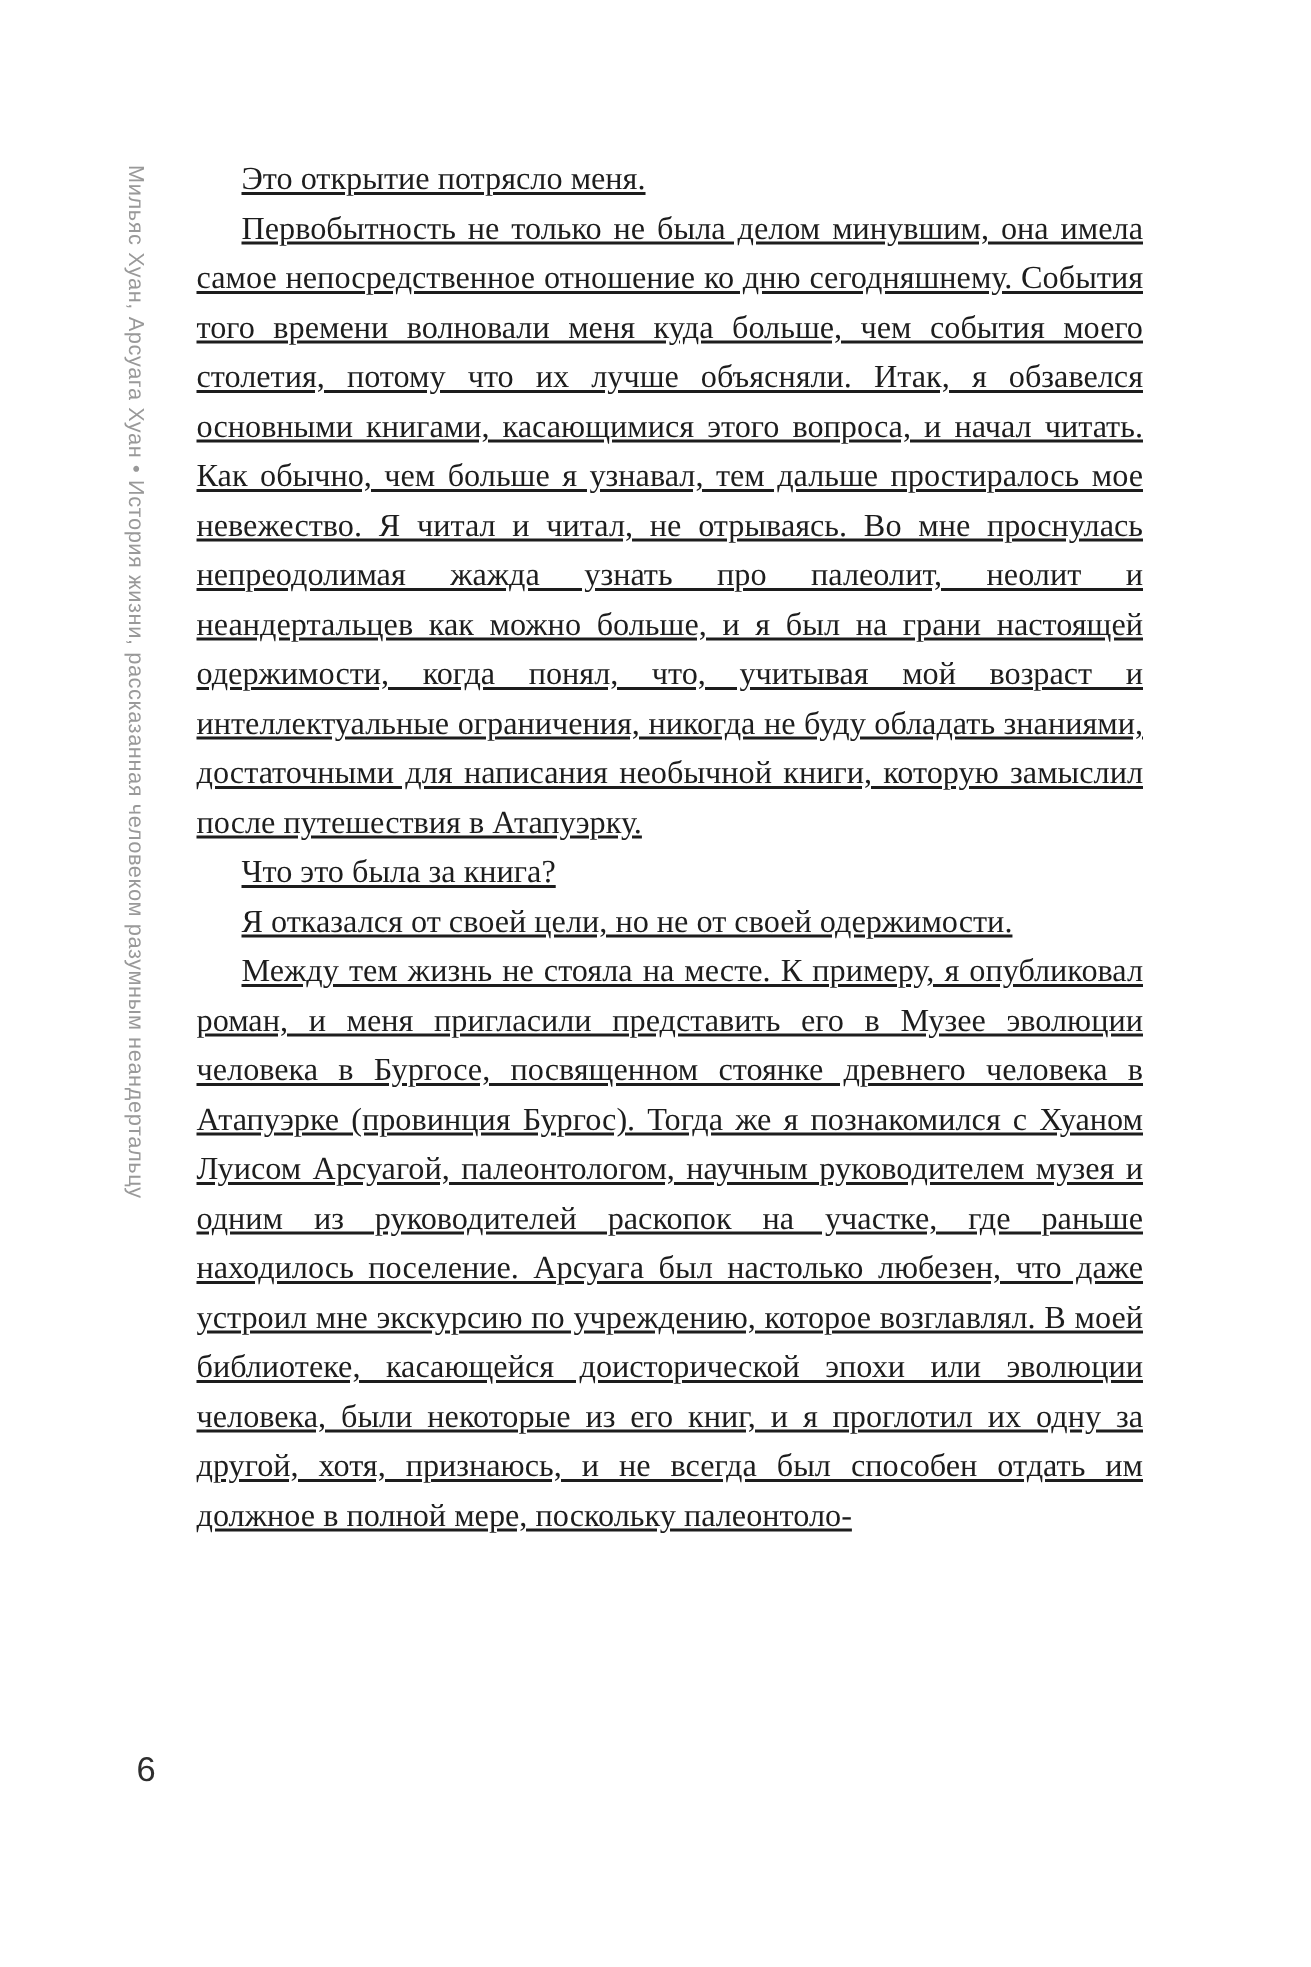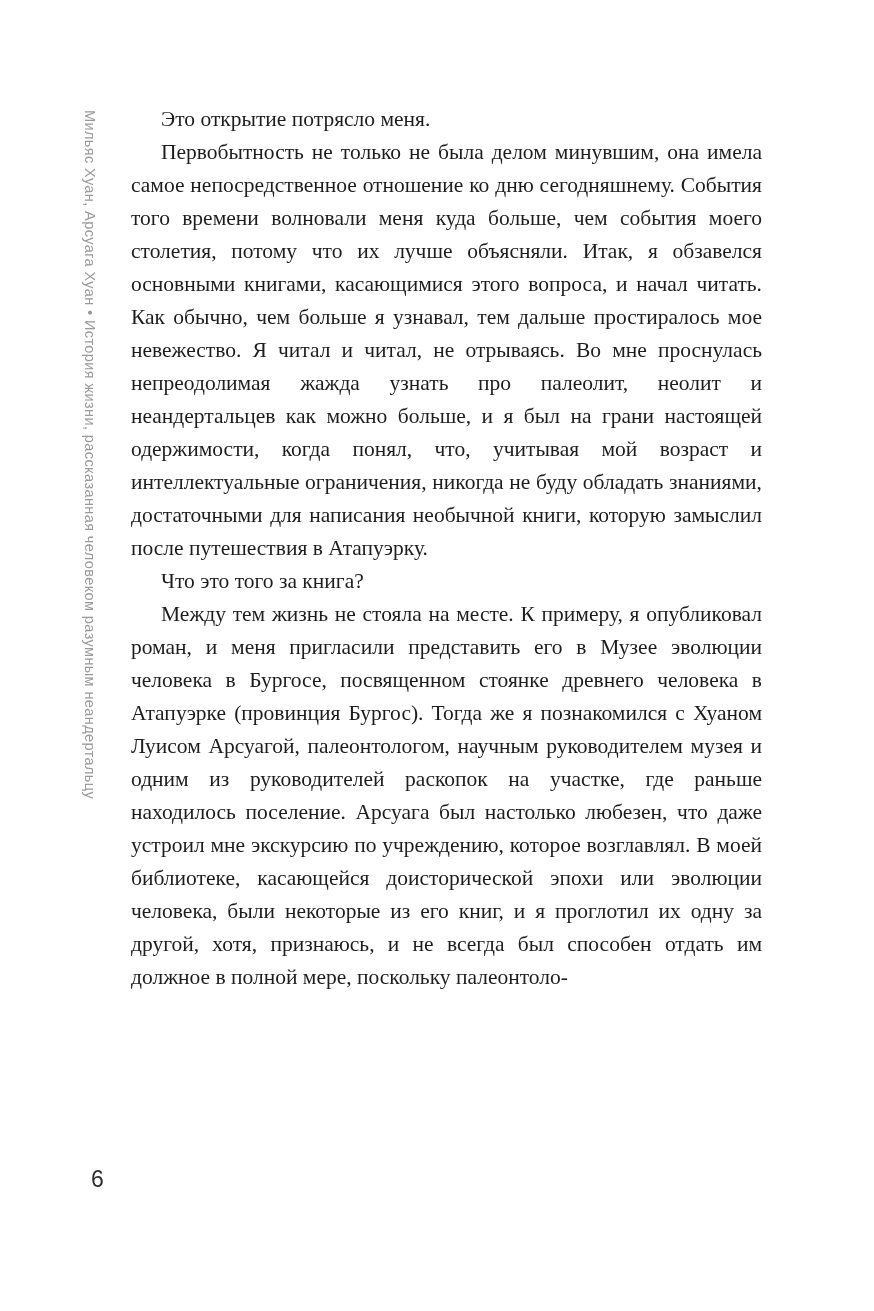--- a/index.html
+++ b/index.html
@@ -42,29 +42,31 @@
     font-family: "Liberation Serif", "DejaVu Serif", serif;
     font-size: 21.5px;
     line-height: 33px;
     color: #1d1d1d;
     text-align: justify;
   }
   .body-text p {
     margin: 0;
     padding: 0;
     text-indent: 30px;
+    text-decoration: underline;
   }
 </style>
 </head>
 <body>
 
 <div class="page">
   <div class="spine-title">Мильяс Хуан, Арсуага Хуан  •  История жизни, рассказанная человеком разумным неандертальцу</div>
 
   <div class="page-number">6</div>
 
   <div class="body-text" id="paragraphs">
       <p>Это открытие потрясло меня.</p>
       <p>Первобытность не только не была делом минувшим, она имела самое непосредственное отношение ко дню сегодняшнему. События того времени волновали меня куда больше, чем события моего столетия, потому что их лучше объясняли. Итак, я обзавелся основными книгами, касающимися этого вопроса, и начал читать. Как обычно, чем больше я узнавал, тем дальше простиралось мое невежество. Я читал и читал, не отрываясь. Во мне проснулась непреодолимая жажда узнать про палеолит, неолит и неандертальцев как можно больше, и я был на грани настоящей одержимости, когда понял, что, учитывая мой возраст и интеллектуальные ограничения, никогда не буду обладать знаниями, достаточными для написания необычной книги, которую замыслил после путешествия в Атапуэрку.</p>
-      <p>Что это того за книга?</p>
+      <p>Что это была за книга?</p>
+      <p>Я отказался от своей цели, но не от своей одержимости.</p>
       <p>Между тем жизнь не стояла на месте. К примеру, я опубликовал роман, и меня пригласили представить его в Музее эволюции человека в Бургосе, посвященном стоянке древнего человека в Атапуэрке (провинция Бургос). Тогда же я познакомился с Хуаном Луисом Арсуагой, палеонтологом, научным руководителем музея и одним из руководителей раскопок на участке, где раньше находилось поселение. Арсуага был настолько любезен, что даже устроил мне экскурсию по учреждению, которое возглавлял. В моей библиотеке, касающейся доисторической эпохи или эволюции человека, были некоторые из его книг, и я проглотил их одну за другой, хотя, признаюсь, и не всегда был способен отдать им должное в полной мере, поскольку палеонтоло-</p>
     </div>
 </div>
 
 </body></html>

